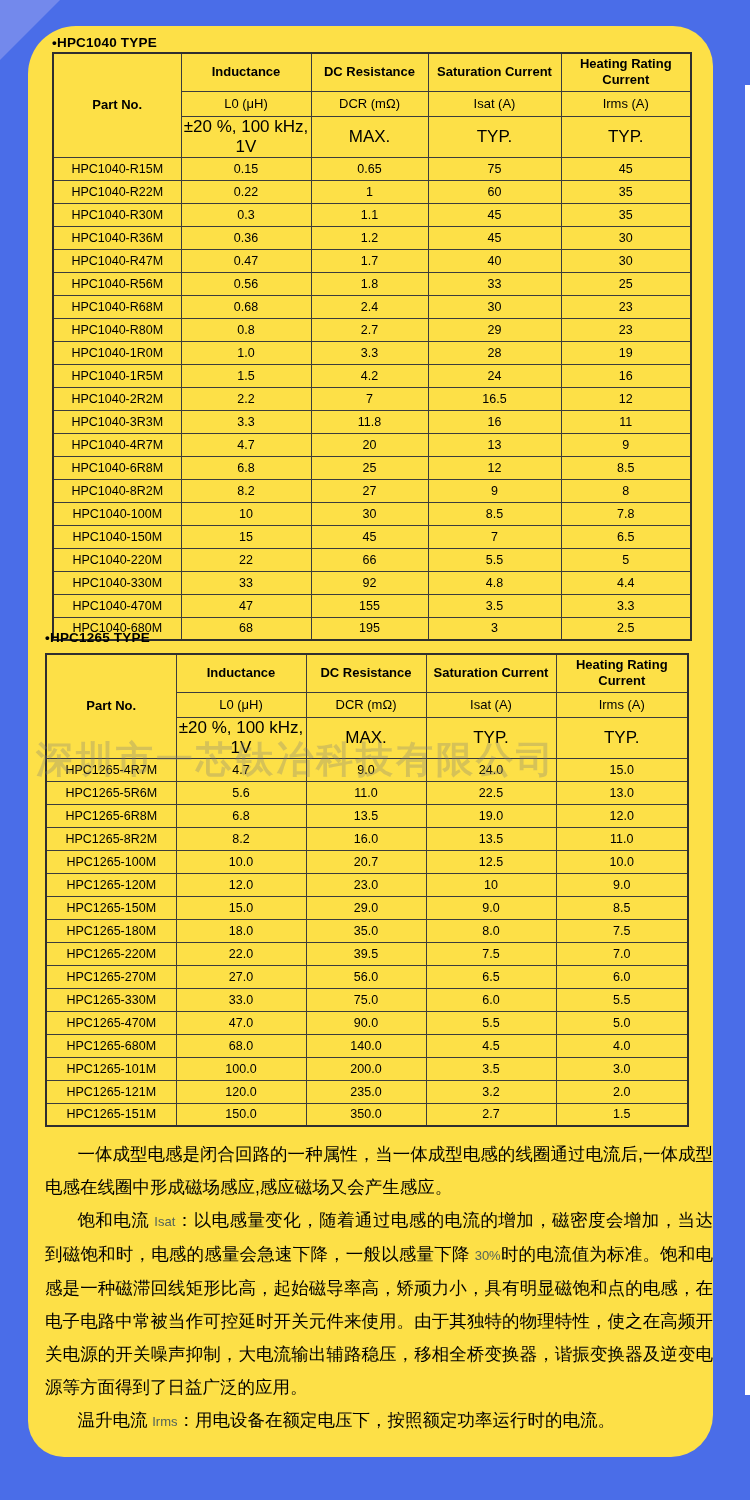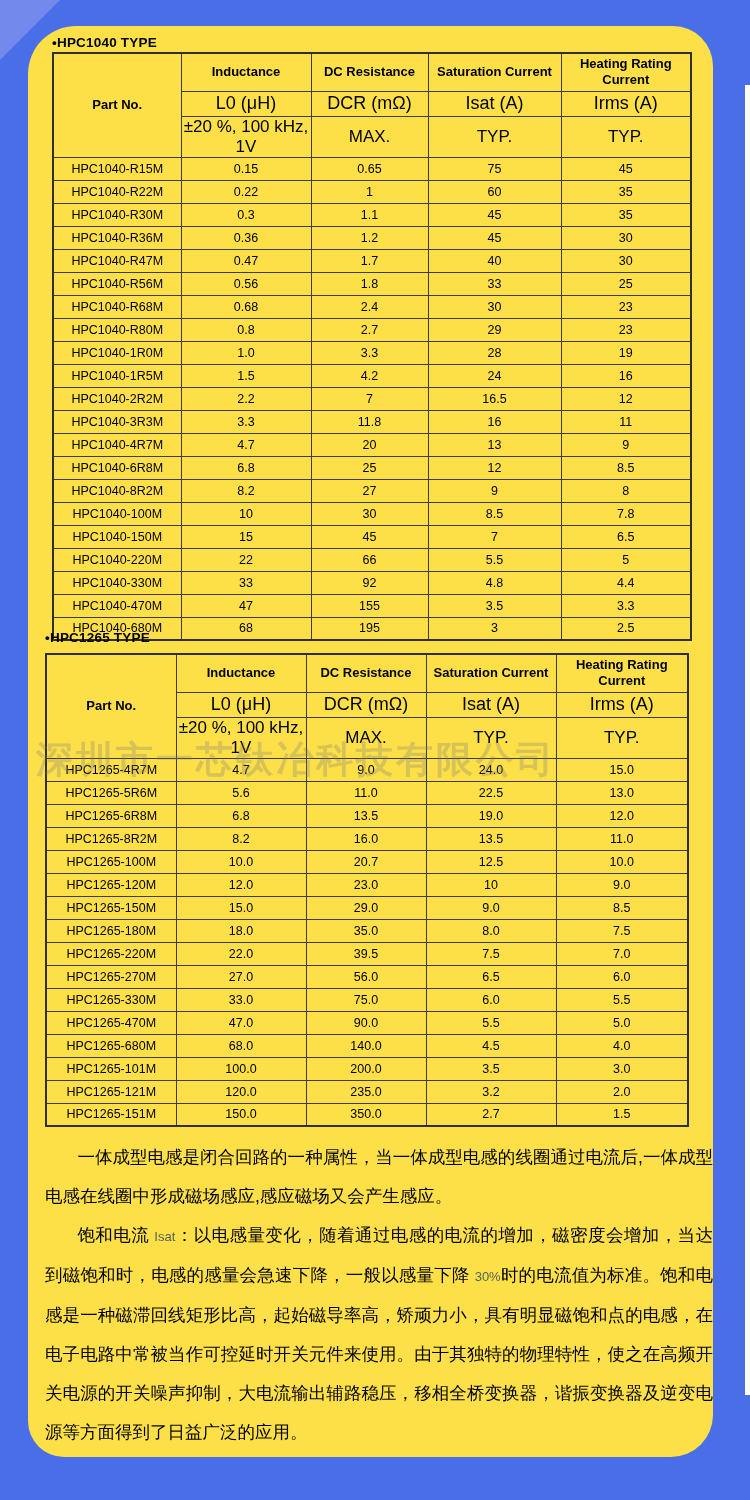--- a/index.html
+++ b/index.html
@@ -41,36 +41,36 @@
   }
   #table-1 { left:24px; top:26px; width:638px; }
   #table-2 { left:17px; top:627px; width:642px; }
   table.spec td, table.spec th {
     border:1px solid #3c3c3c; text-align:center; vertical-align:middle;
     padding:0; color:#000; overflow:hidden;
   }
   tr.hrow-main  { height:38px; }
   tr.hrow-main th { font-size:13px; font-weight:bold; line-height:1.25; }
   tr.hrow-sub   { height:25px; }
-  tr.hrow-sub  td { font-size:18px; font-weight:normal; }
+  tr.hrow-sub  td { font-size:13px; font-weight:normal; }
   tr.hrow-cond  { height:25px; }
   tr.hrow-cond td { font-size:17px; font-weight:normal;text-align:center; }
   th.partno { font-size:13px; font-weight:bold; }
   tbody.data tr { height:23px; }
   tbody.data td { font-size:12.5px; font-weight:normal; }
 
   .watermark {
     position:absolute; left:8px; top:709px; width:100%;
     font-size:37px; letter-spacing:3px; white-space:nowrap;
     color:rgba(125,125,125,0.30); font-weight:bold;
     z-index:5; pointer-events:none;
   }
   .notes {
     position:absolute; left:17px; top:1112px; width:668px;
-    font-size:17.5px; line-height:39px; color:#000;
+    font-size:17.5px; line-height:33px; color:#000;
     text-align:justify;
   }
   .notes p { margin:0; text-indent:1.85em; }
   .lat { font-size:13px; color:#53635a; }
 </style>
 </head>
 <body>
 
 <div class="blue-bg"></div>
 <div class="corner-accent"></div>
@@ -405,15 +405,16 @@
           <td>1.5</td>
         </tr>
       </tbody>
   </table>
 
   <div class="watermark">深圳市一芯钛冶科技有限公司</div>
 
   <div class="notes">
     <p><span>一体成型电感是闭合回路的一种属性，当一体成型电感的线圈通过电流后,一体成型电感在线圈中形成磁场感应,感应磁场又会产生感应。</span></p>
     <p><span>饱和电流 </span><span class="lat">Isat</span><span>：以电感量变化，随着通过电感的电流的增加，磁密度会增加，当达到磁饱和时，电感的感量会急速下降，一般以感量下降 </span><span class="lat">30%</span><span>时的电流值为标准。饱和电感是一种磁滞回线矩形比高，起始磁导率高，矫顽力小，具有明显磁饱和点的电感，在电子电路中常被当作可控延时开关元件来使用。由于其独特的物理特性，使之在高频开关电源的开关噪声抑制，大电流输出辅路稳压，移相全桥变换器，谐振变换器及逆变电源等方面得到了日益广泛的应用。</span></p>
+    <p><span>温升电流 </span><span class="lat">Irms</span><span>：用电设备在额定电压下，按照额定功率运行时的电流。</span></p>
   </div>
 
 </div>
 
 </body></html>

